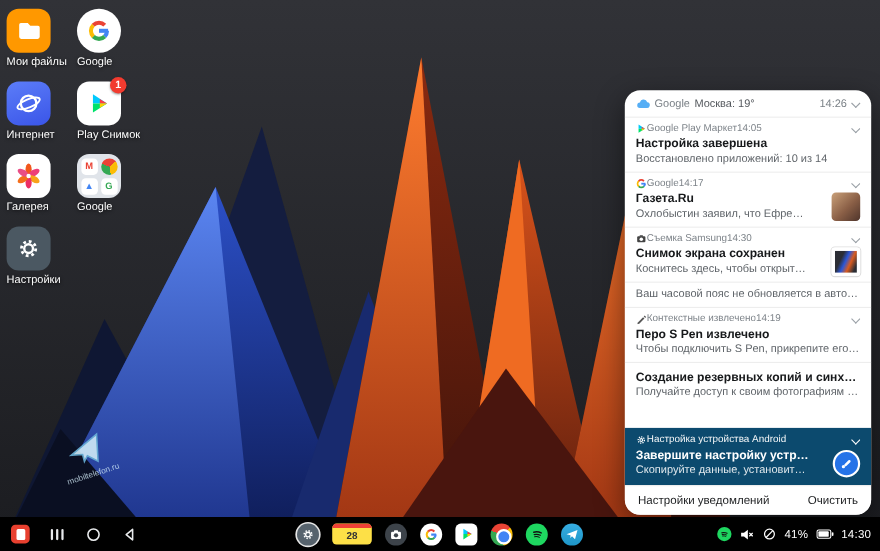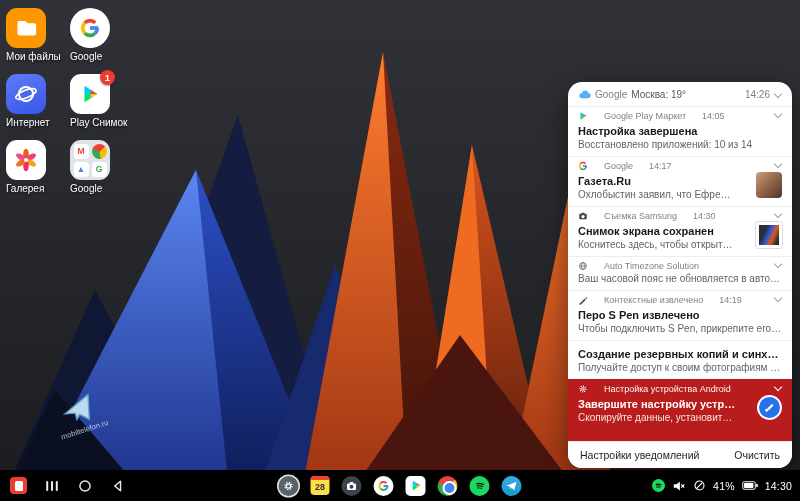--- a/index.html
+++ b/index.html
@@ -27,51 +27,51 @@
   .mini-tile{width:15px;height:15px;border-radius:4px;background:#fff;display:flex;align-items:center;justify-content:center;font-size:8.5px;font-weight:bold;line-height:1}
   .badge{position:absolute;top:-4px;right:-5px;min-width:15px;height:15px;border-radius:8px;background:#f23b2f;color:#fff;font-size:9.5px;font-weight:bold;display:flex;align-items:center;justify-content:center;padding:0 3px;box-shadow:0 1px 2px rgba(0,0,0,.4)}
 
   
   .panel{position:absolute;left:568px;top:82px;width:224px;height:386px;background:#fff;border-radius:14px;box-shadow:0 8px 26px rgba(0,0,0,.45);display:flex;flex-direction:column;overflow:hidden}
   .n-weather{display:flex;align-items:center;gap:4px;padding:6px 10px 5px;font-size:10px;color:#7a8086;cursor:pointer}
   .n-wtext{color:#53575c}
   .spacer{flex:1}
   .ndiv{height:1px;background:#ededed;flex-shrink:0}
   .n-item{padding:4px 10px 5px;cursor:pointer}
-  .n-head{display:flex;align-items:flex-start;gap:16px;font-size:9px;color:#7d8389;line-height:11px;white-space:nowrap;overflow:hidden}
+  .n-head{display:flex;align-items:flex-end;gap:0;font-size:9px;color:#7d8389;line-height:11px;white-space:nowrap;overflow:hidden}
   .n-app{overflow:hidden;text-overflow:ellipsis}
   .n-time{flex-shrink:0}
   .n-title{font-size:11px;line-height:14px;color:#17191b;font-weight:700;margin-top:2px;white-space:nowrap;overflow:hidden;text-overflow:ellipsis}
   .n-body{font-size:10px;line-height:12px;color:#5f6469;margin-top:1px;white-space:nowrap;overflow:hidden;text-overflow:ellipsis}
-  .n-row{display:flex;align-items:flex-start;gap:20px}
+  .n-row{display:flex;align-items:flex-end;gap:20px}
   .n-texts{flex:1;min-width:0}
   .thumb{width:26px;height:26px;border-radius:4px;flex-shrink:0}
   .thumb-news{background:linear-gradient(135deg,#caa17a 0%,#8a5f46 55%,#4e342b 100%)}
   .thumb-shot{border:3px solid #fff;box-shadow:0 0 0 1px #ddd;border-radius:3px;background:linear-gradient(115deg,#2b2d34 30%,#2c57d8 48%,#d95b1f 66%,#2b2d34 88%)}
   .chev{width:8px;height:8px;position:relative;flex-shrink:0;cursor:pointer}
   .chev::before{content:'';position:absolute;left:1px;top:0;width:5px;height:5px;border-right:1.4px solid #9aa0a6;border-bottom:1.4px solid #9aa0a6;transform:rotate(45deg)}
   .chev.w::before{border-color:#fff}
-  .n-setup{margin-top:auto;background:#b91c1c;color:#fff;padding:5px 10px 17px;cursor:pointer}
+  .n-setup{margin-top:auto;background:#0c4a6e;color:#fff;padding:5px 10px 7px;cursor:pointer}
   .n-setup .n-head{color:rgba(255,255,255,.96)}
   .n-setup .n-title{color:#fff}
   .n-setup .n-body{color:rgba(255,255,255,.88)}
   .setup-badge{width:25px;height:25px;border-radius:50%;border:2px solid #fff;background:#2573e8;display:flex;align-items:center;justify-content:center;flex-shrink:0}
   .n-footer{display:flex;justify-content:space-between;align-items:center;padding:7px 12px;border-top:1px solid #ececec;font-size:10.5px;color:#1d1f21;background:#fff;flex-shrink:0}
   .footer-btn{cursor:pointer}
 
   
   .taskbar{position:absolute;left:0;right:0;bottom:0;height:31px;background:#000}
   .tb-left{position:absolute;left:10px;top:0;height:100%;display:flex;align-items:center;gap:17px}
   .tb-center{position:absolute;left:50%;top:0;height:100%;transform:translateX(-50%);display:flex;align-items:center;gap:12px}
   .tb-right{position:absolute;right:8px;top:0;height:100%;display:flex;align-items:center;gap:7px;color:#fff;font-size:10.5px}
   .tb-ico{display:flex;align-items:center;justify-content:center;cursor:pointer}
   .red-tile{width:17px;height:17px;border-radius:4px;background:#e8402f;display:flex;align-items:center;justify-content:center}
   .red-tile .doc{width:8px;height:10px;border-radius:1.5px;background:#fff}
   .settings-tb{width:20px;height:20px;border-radius:50%;background:#57636d;box-shadow:0 0 0 1.5px rgba(255,255,255,.9);display:flex;align-items:center;justify-content:center}
-  .cal{width:19px;height:19px;border-radius:4px;background:#fde047;overflow:hidden;text-align:center;cursor:pointer}
+  .cal{width:36px;height:19px;border-radius:4px;background:#fde047;overflow:hidden;text-align:center;cursor:pointer}
   .cal-top{height:4px;background:#ef4136}
   .cal-day{font-size:9px;font-weight:bold;color:#333;line-height:14px}
   .camera-tb{width:20px;height:20px;border-radius:50%;background:#3d434a;display:flex;align-items:center;justify-content:center}
   .google-tb{width:20px;height:20px;border-radius:50%;background:#fff;display:flex;align-items:center;justify-content:center}
   .gplay-tb{width:20px;height:20px;border-radius:5px;background:#fff;display:flex;align-items:center;justify-content:center}
   .chrome{width:20px;height:20px;border-radius:50%;background:conic-gradient(from -70deg,#ea4335 0 120deg,#fbbc05 0 240deg,#34a853 0 360deg);position:relative;cursor:pointer}
   .chrome::after{content:'';position:absolute;left:5px;top:5px;width:10px;height:10px;border-radius:50%;background:#4285f4;border:2px solid #fff}
   .spotify{width:20px;height:20px;border-radius:50%;background:#1ed760;display:flex;align-items:center;justify-content:center}
   .spotify.small{width:13px;height:13px}
   .telegram{width:20px;height:20px;border-radius:50%;background:linear-gradient(#37aee2,#1e96c8);display:flex;align-items:center;justify-content:center}
@@ -201,20 +201,29 @@
     <div class="app">
       <div class="app-icon ic-gfolder">
         <span class="mini-tile" style="color:#ea4335">M</span>
         <span class="mini-tile" style="background:conic-gradient(from -70deg,#ea4335 0 120deg,#fbbc05 0 240deg,#34a853 0 360deg);border-radius:50%"></span>
         <span class="mini-tile" style="color:#4285f4">▲</span>
         <span class="mini-tile" style="color:#34a853">G</span>
       </div>
       <div class="app-label">Google</div>
     </div>
 
+    <div class="app">
+      <div class="app-icon ic-settings">
+        <svg width="26" height="26" viewBox="0 0 36 36" fill="none">
+          <circle cx="18" cy="18" r="9" stroke="#fff" stroke-width="3.5" stroke-dasharray="3.5 3.56"></circle>
+          <circle cx="18" cy="18" r="5.5" stroke="#fff" stroke-width="3"></circle>
+        </svg>
+      </div>
+      <div class="app-label">Настройки</div>
+    </div>
 
   </div>
 
   <div class="panel">
 
     <div class="n-weather">
       <svg width="13" height="13" viewBox="0 0 16 16">
         <path d="M4.5 12.5 a3 3 0 0 1 .2-6 A4.2 4.2 0 0 1 12.8 6 a3.2 3.2 0 0 1 -.8 6.5 Z" fill="#56aef5"></path>
       </svg>
       <span class="n-app">Google</span>
@@ -285,30 +294,20 @@
         <div class="n-texts">
           <div class="n-title">Снимок экрана сохранен</div>
           <div class="n-body">Коснитесь здесь, чтобы открыть в галерее.</div>
         </div>
         <div class="thumb thumb-shot"></div>
       </div>
     </div>
     <div class="ndiv"></div>
 
     <div class="n-item">
-      <div class="n-head">
-        <svg width="10" height="10" viewBox="0 0 16 16" fill="none">
-          <circle cx="8" cy="8" r="5.5" stroke="#5f6469" stroke-width="1.3"></circle>
-          <ellipse cx="8" cy="8" rx="2.4" ry="5.5" stroke="#5f6469" stroke-width="1.1"></ellipse>
-          <line x1="2.5" y1="8" x2="13.5" y2="8" stroke="#5f6469" stroke-width="1.1"></line>
-        </svg>
-        <span class="n-app">Auto Timezone Solution</span>
-        <span class="spacer"></span>
-        <span class="chev"></span>
-      </div>
       <div class="n-body">Ваш часовой пояс не обновляется в автоматическом режиме.</div>
     </div>
     <div class="ndiv"></div>
 
     <div class="n-item">
       <div class="n-head">
         <svg width="10" height="10" viewBox="0 0 16 16">
           <path d="M3 13 L10.6 5.4 L12.6 7.4 L5 15 L2.2 15.8 Z" fill="#555"></path>
           <path d="M11.6 4.4 L13 3 L15 5 L13.6 6.4 Z" fill="#555"></path>
         </svg>

